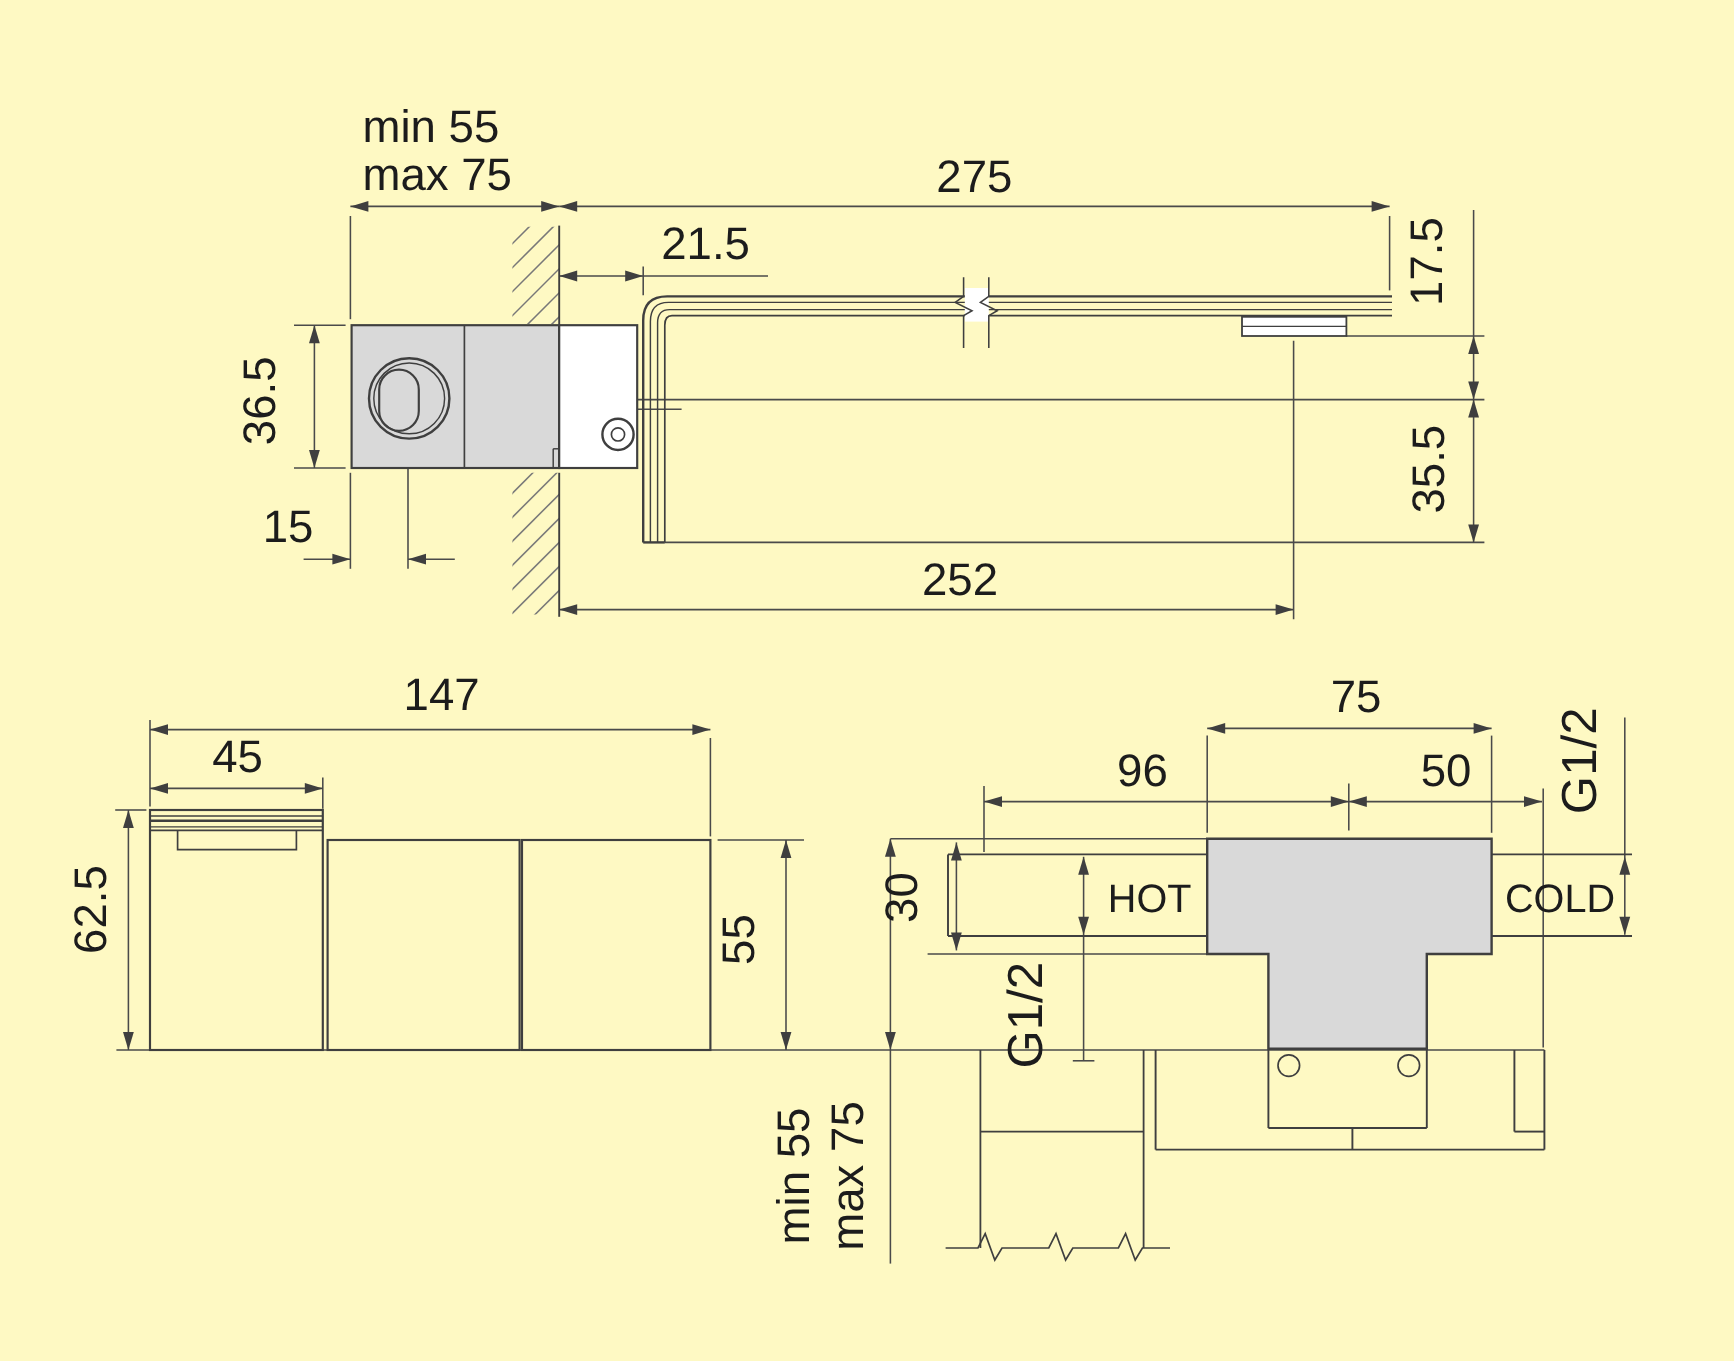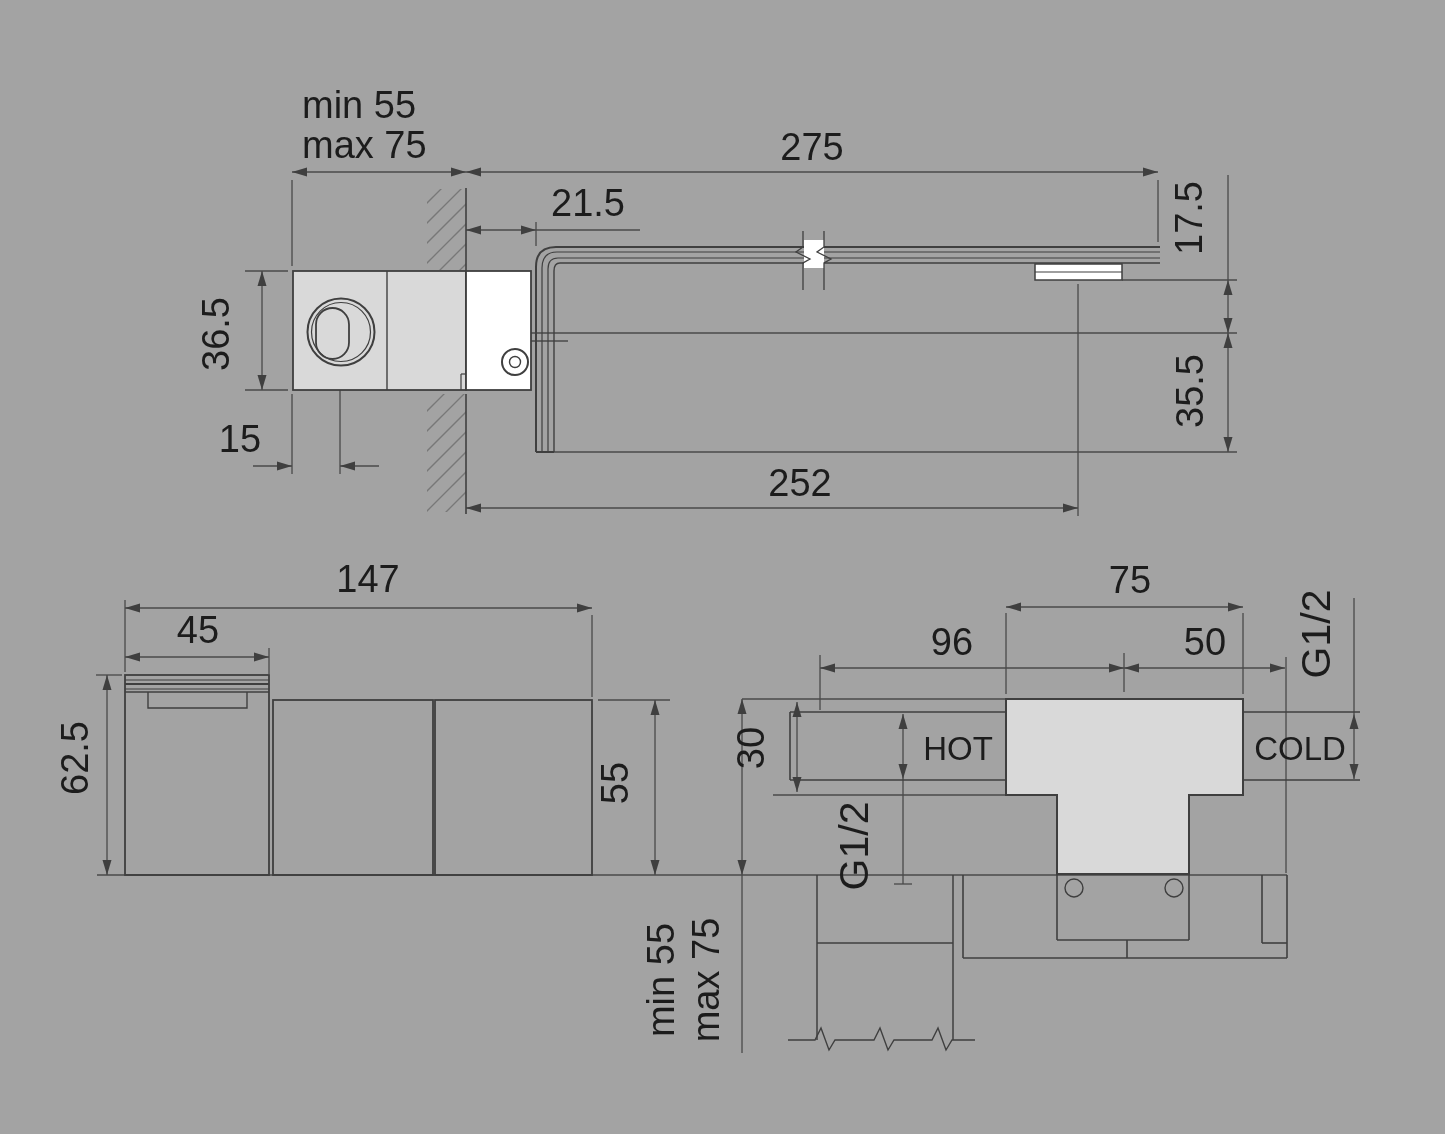--- a/index.html
+++ b/index.html
@@ -1,17 +1,17 @@
 <!DOCTYPE html>
 <html><head>
 <meta charset="utf-8">
 <style>
   html,body{margin:0;padding:0;background:#ffffff;}
   .stage{
-    width:1445px;height:1134px;position:relative;background:#a3a3a3;
+    width:1445px;height:1134px;position:relative;background:#fef9c3;
     font-family:"Liberation Sans", sans-serif;
   }
   svg text{
     font-family:"Liberation Sans", sans-serif;
     fill:#1c1c1c;
   }
   .dim-label{font-size:38px;}
   .port-label{font-size:33px;}
   .thread-label{font-size:41px;}
 </style>

